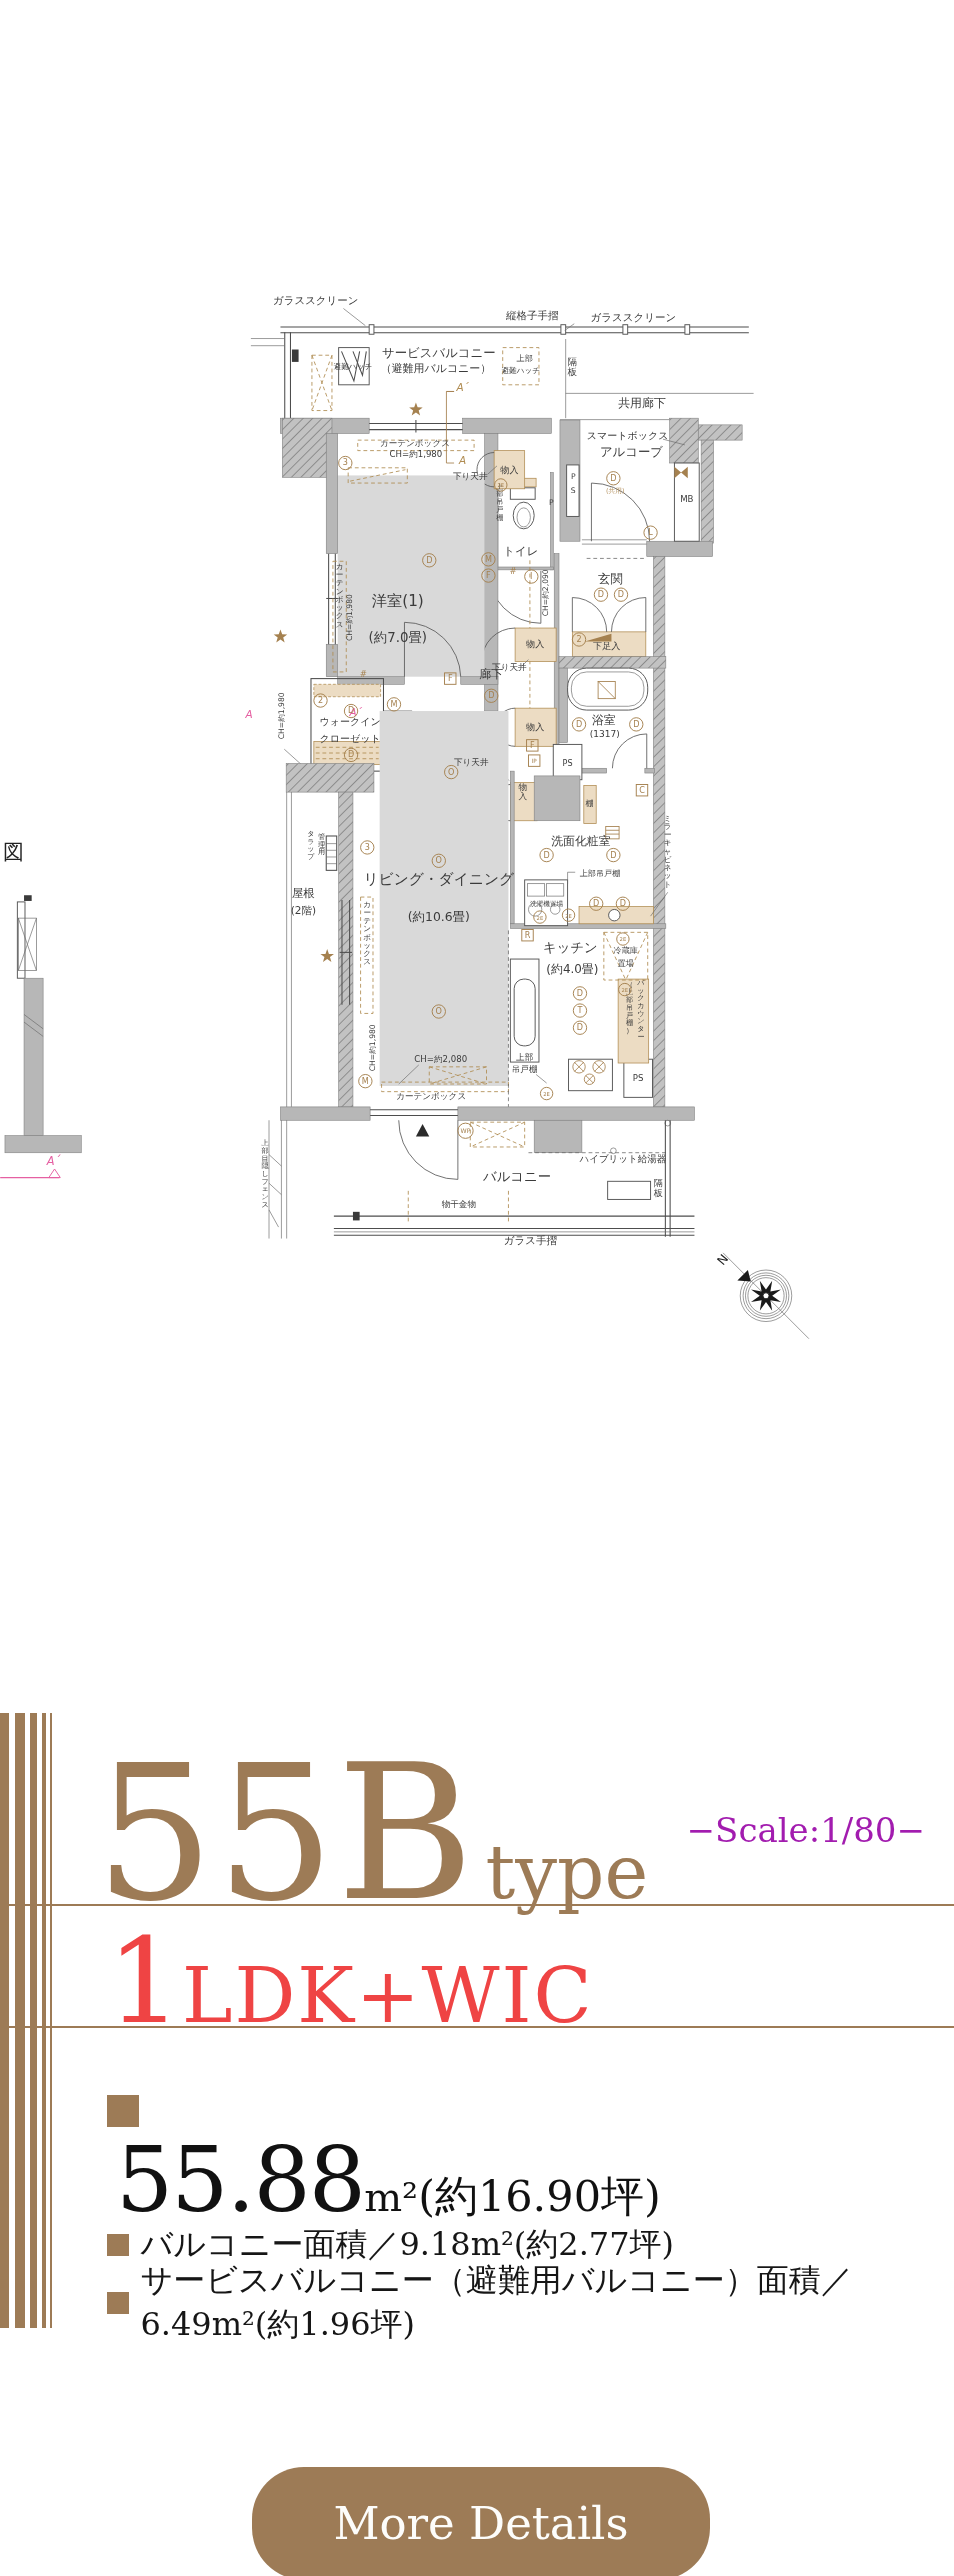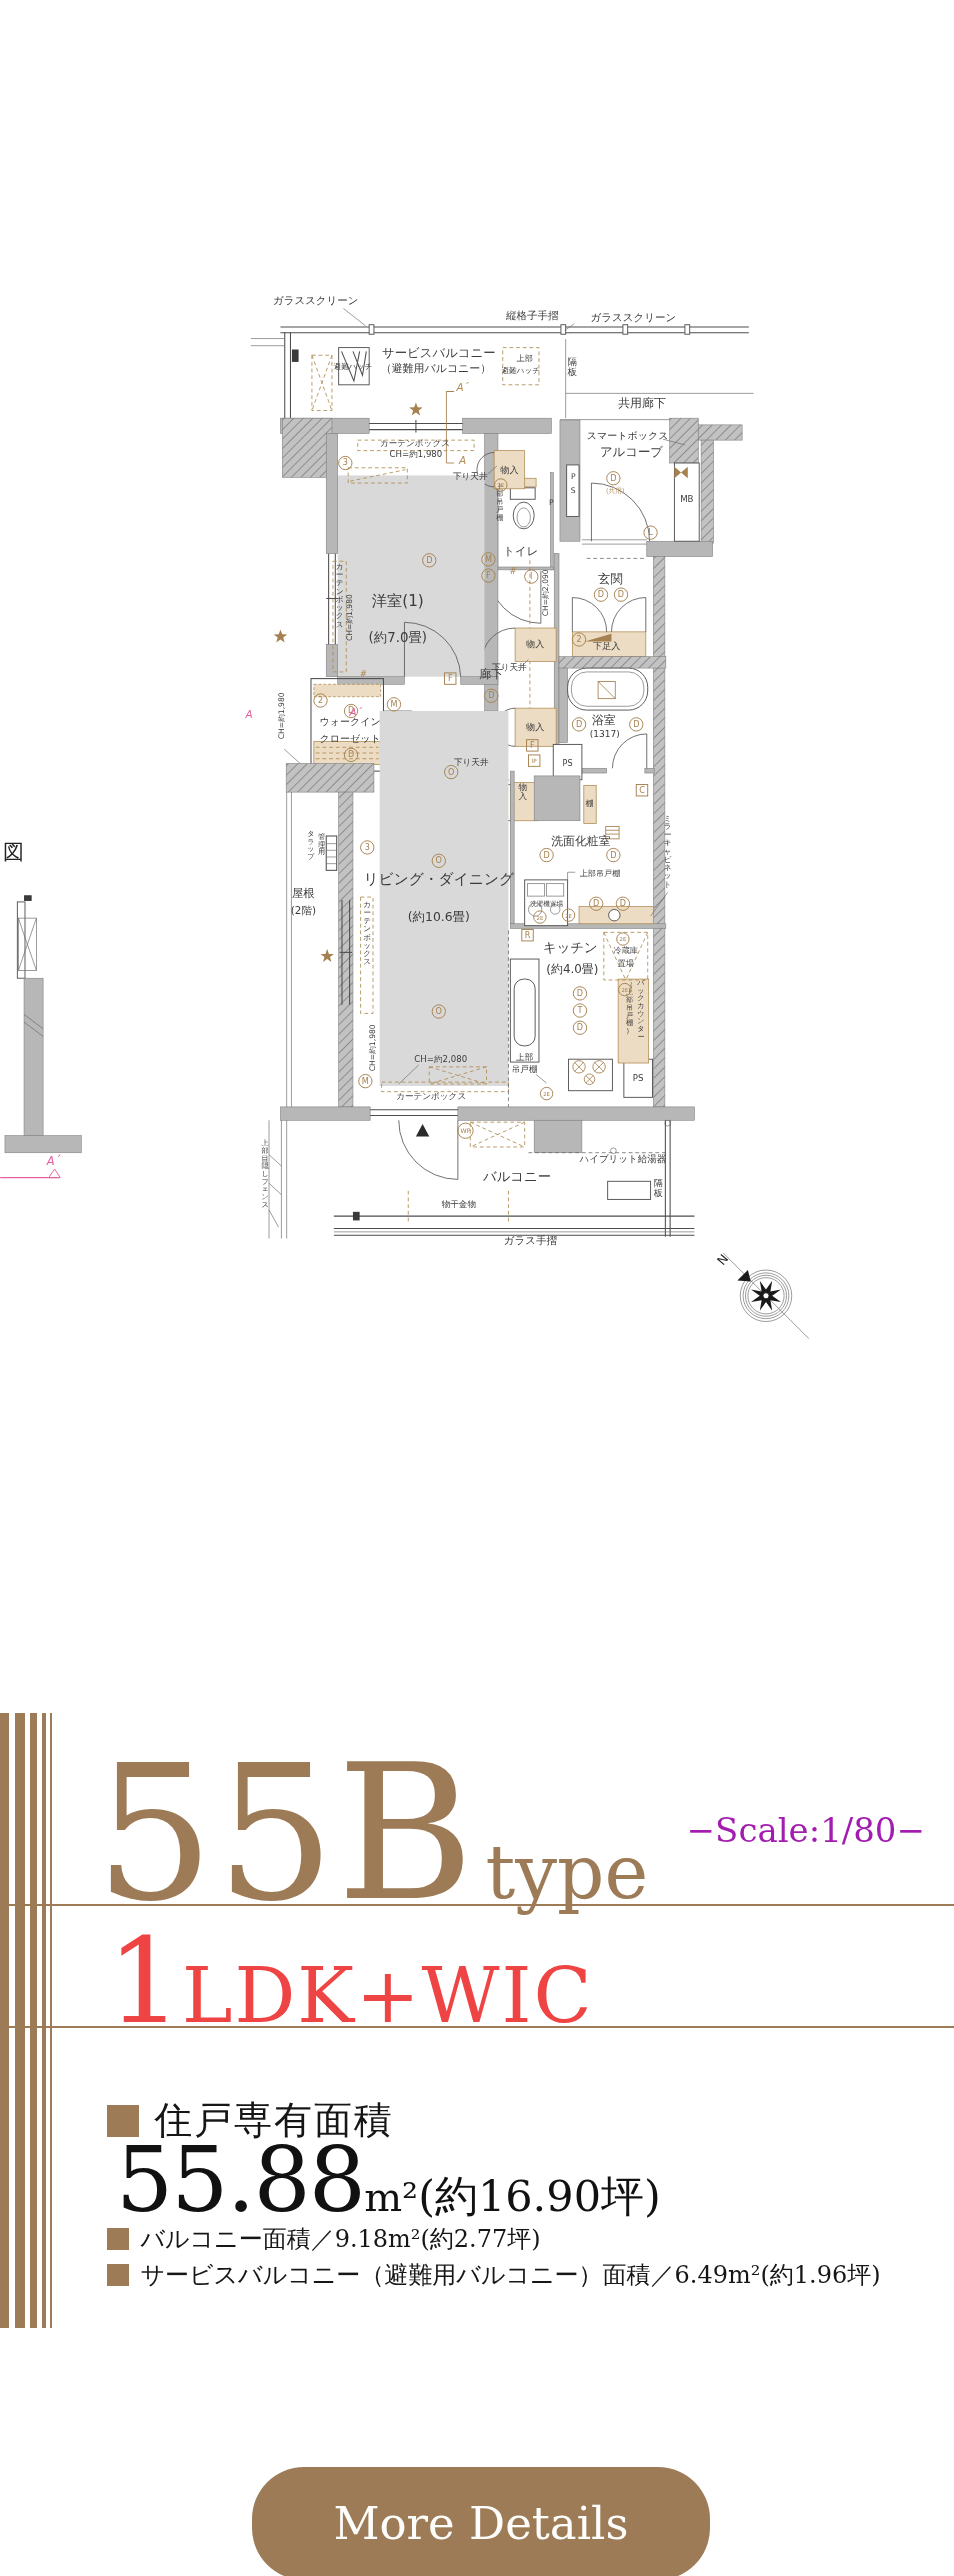--- a/index.html
+++ b/index.html
@@ -37,21 +37,21 @@
   #layout-rest{font-size:76px;letter-spacing:1.9px;}
   #area-head{left:107px;top:2095px;display:flex;align-items:center;gap:15.3px;}
   #area-head .sq{width:32px;height:32px;background:#9d7b56;flex:0 0 auto;}
   #area-head .tx{font-family:"DejaVu Serif",serif;font-size:38px;color:#161616;letter-spacing:1.9px;}
   #area-main{left:116px;top:2135px;font-family:"DejaVu Serif",serif;color:#111;line-height:1;white-space:nowrap;}
   #area-main .big{font-size:90px;letter-spacing:-1.9px;}
   #area-main .unit{font-size:40px;}
   #area-main .tsubo{font-size:43px;}
   .area-b{left:107px;display:flex;align-items:center;gap:11.4px;}
   .area-b .sq{width:22px;height:22px;background:#9d7b56;flex:0 0 auto;}
-  .area-b .tx{font-family:"DejaVu Serif",serif;font-size:24px;color:#161616;}
+  .area-b .tx{font-family:"DejaVu Serif",serif;font-size:32px;color:#161616;}
   #area-b1{top:2223px;}
   #area-b2{top:2259px;}
   #cta{left:252px;top:2467px;width:458px;height:113px;border-radius:52px;background:#9d7b56;
     display:flex;align-items:center;justify-content:center;border:none;cursor:pointer;}
   #cta span{color:#fdfdfb;font-family:"DejaVu Serif",serif;font-size:45px;}
 </style>
 </head>
 <body>
 
 <svg id="plan-svg" class="abs" width="725" height="1221" viewBox="0 0 760 1280">
@@ -517,21 +517,20 @@
 <div id="scale-note" class="abs">−Scale:1/80−</div>
 <div class="rule abs" style="top:1904px;"></div>
 
 <div id="layout-row" class="abs">
   <span id="layout-big">1</span><span id="layout-rest">LDK+WIC</span>
 </div>
 <div class="rule abs" style="top:2026px;"></div>
 
 <div id="area-head" class="abs">
   <span class="sq"></span>
-  <span class="tx">住戸専有面積</span>
 </div>
 <div id="area-main" class="abs">
   <span class="big">55.88</span><span class="unit">m²</span><span class="tsubo">(約16.90坪)</span>
 </div>
 <div id="area-b1" class="abs area-b">
   <span class="sq"></span>
   <span class="tx">バルコニー面積／9.18m²(約2.77坪)</span>
 </div>
 <div id="area-b2" class="abs area-b">
   <span class="sq"></span>

